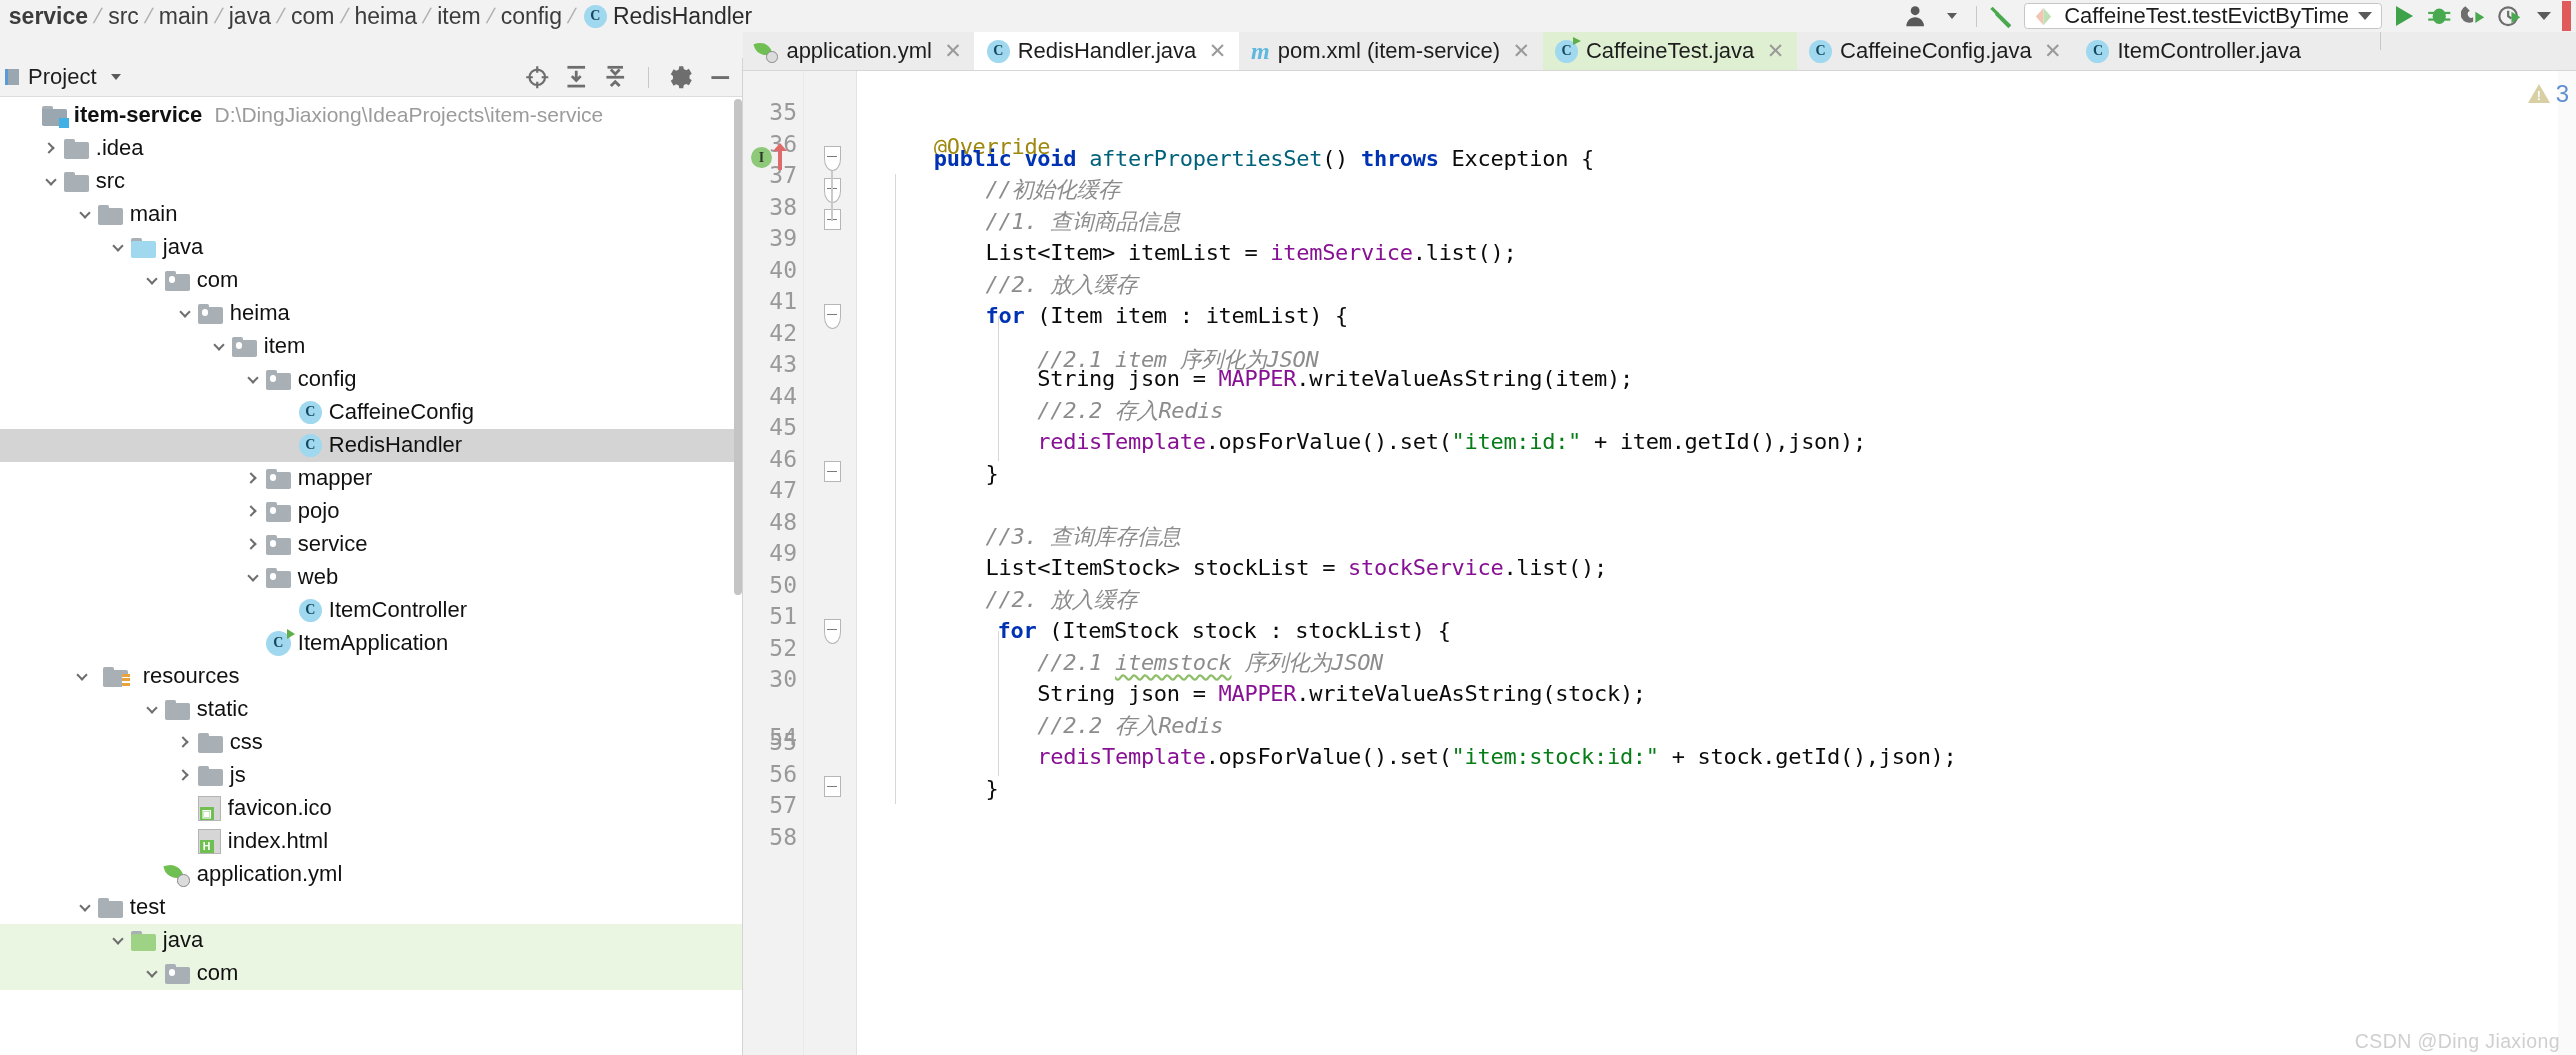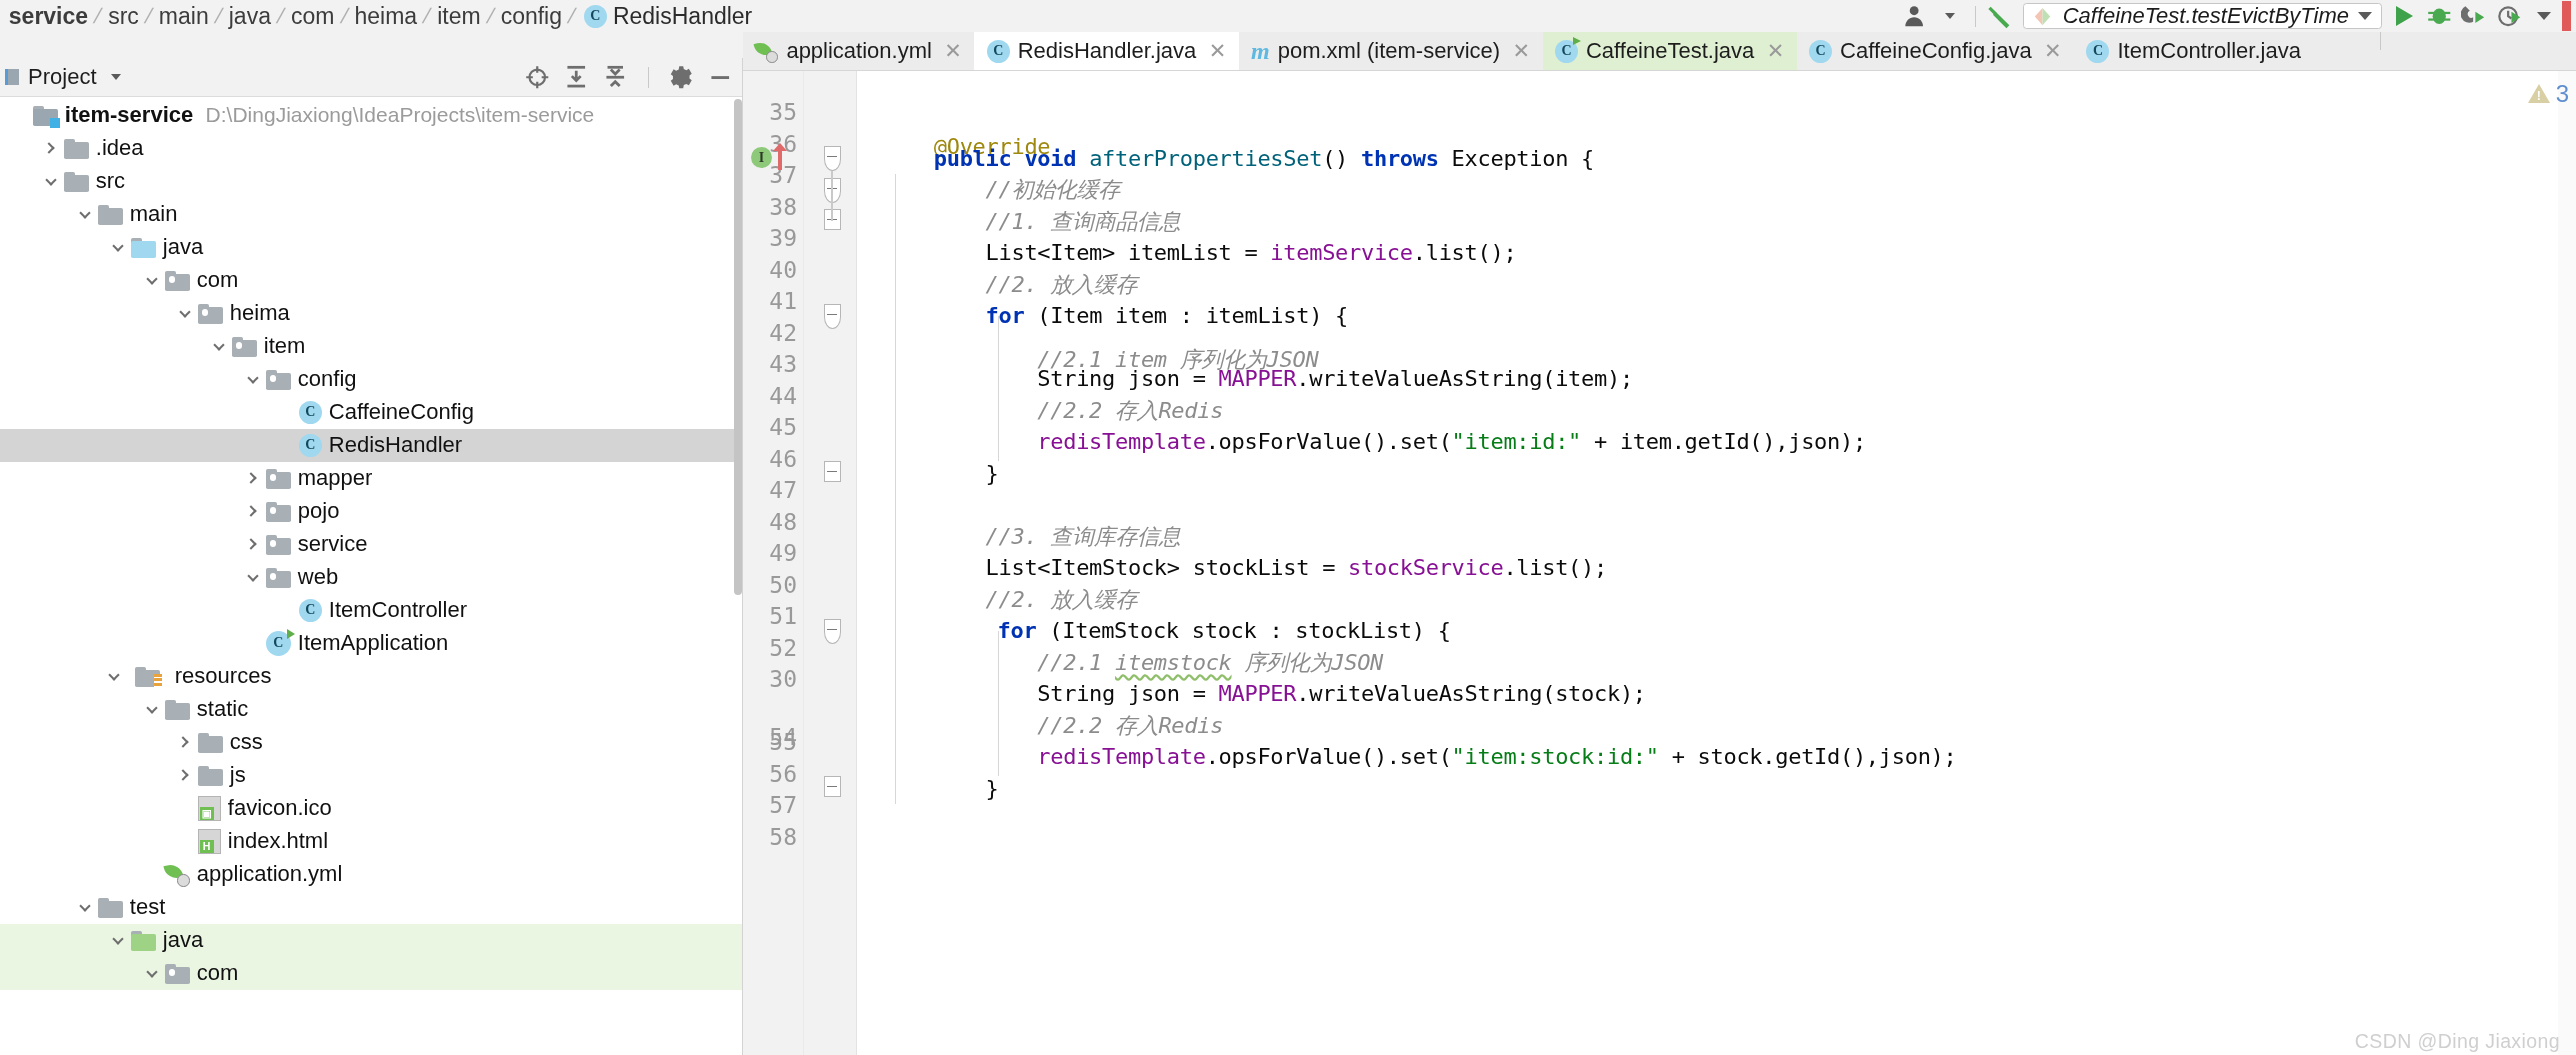--- a/index.html
+++ b/index.html
@@ -70,21 +70,20 @@
     flex: 0 0 auto;
   }
 
   .topbar-right {
     margin-left: auto;
     display: flex;
     align-items: center;
     gap: 0px;
     padding-right: 5.3px;
     height: 32px;
-    font-style: italic;
   }
 
   .tb-btn {
     width: 35px; height: 30px;
     display: flex; align-items: center; justify-content: center;
   }
 
   .vsep {
     width: 0.9px; height: 21px;
     background: #c9c9c9;
@@ -688,21 +687,21 @@
         <span>
           <svg class="hicon" viewBox="0 0 24 24">
               <rect x="4" y="11" width="16" height="2.6" fill="#6e6e6e"></rect>
             </svg>
         </span>
       </div>
     </div>
 
     <div class="tree" id="tree">
       <div class="tree-scroll"></div>
-    <div class="row" style="padding-left: 8px;">
+    <div class="row" style="padding-left: 17px;">
           <span class="arrow none"></span>
           <span class="fold module">
             <span class="tabtop"></span>
             <span class="body"></span>
           </span>
           <span class="label bold">item-service</span>
           <span class="path-hint">D:\DingJiaxiong\IdeaProjects\item-service</span>
         </div>
         <div class="row" style="padding-left: 39px;">
           <span class="arrow right">
@@ -837,21 +836,21 @@
         <div class="row" style="padding-left: 274px;">
           <span class="arrow none"></span>
           <span class="icon-class-c ic-wrap">C</span>
           <span class="label">ItemController</span>
         </div>
         <div class="row" style="padding-left: 241px;">
           <span class="arrow none"></span>
           <span class="icon-runclass">C</span>
           <span class="label">ItemApplication</span>
         </div>
-        <div class="row" style="padding-left: 102px; gap: 8px;">
+        <div class="row" style="padding-left: 70px; gap: 8px;">
           <span class="arrow down">
             <i></i>
           </span>
           <span class="fold res">
             <span class="tabtop"></span>
             <span class="body"></span>
           </span>
           <span class="label">resources</span>
         </div>
         <div class="row" style="padding-left: 140px;">

